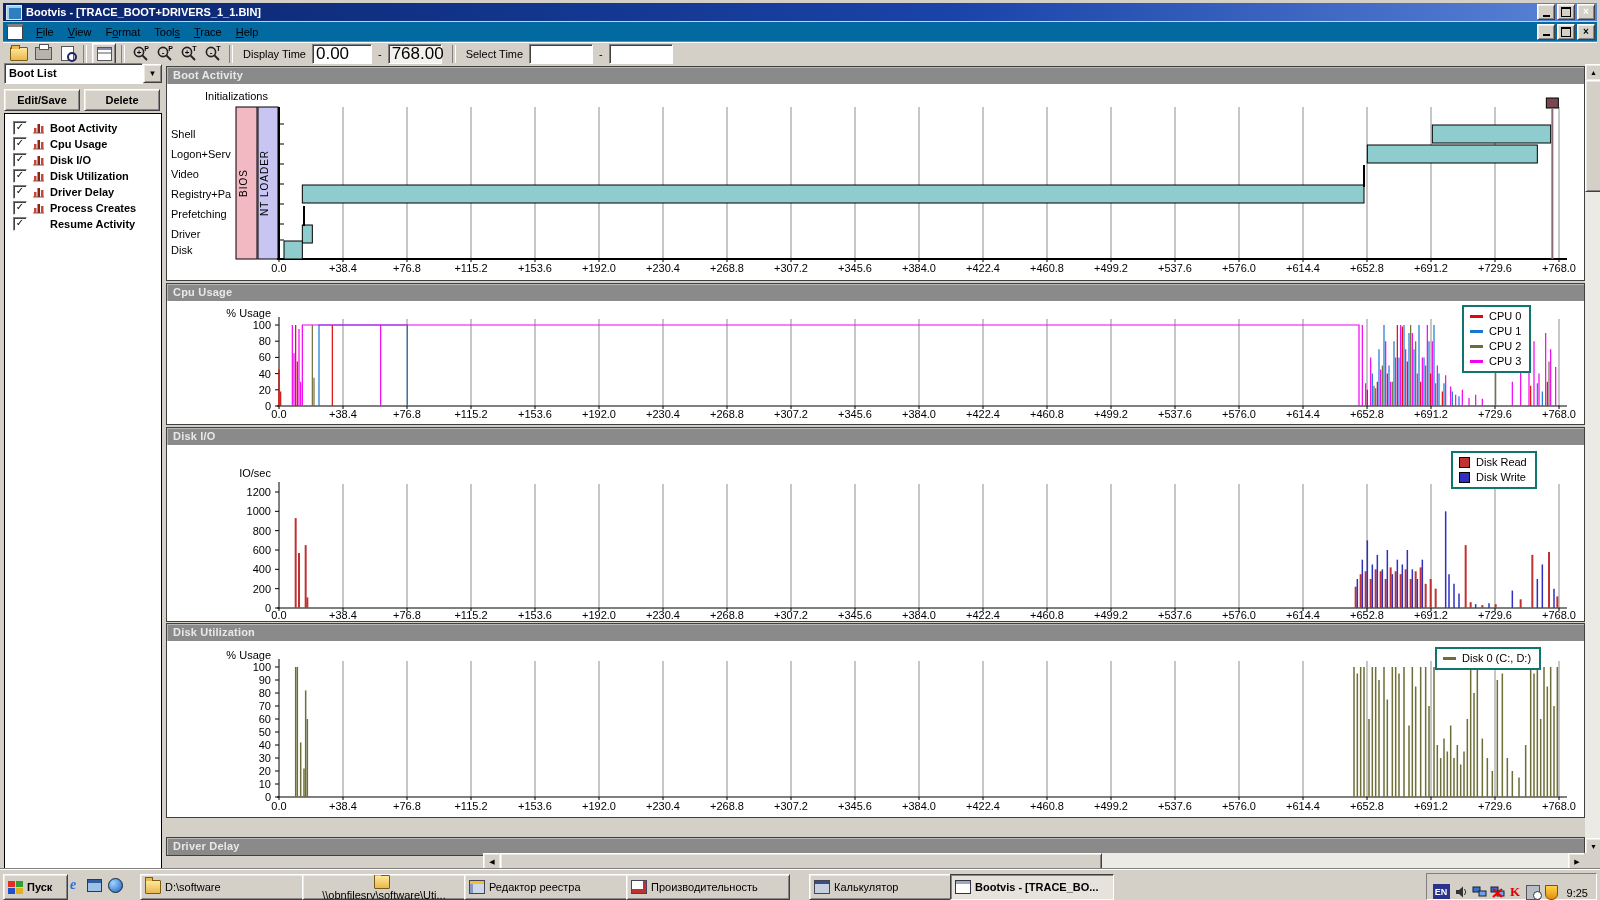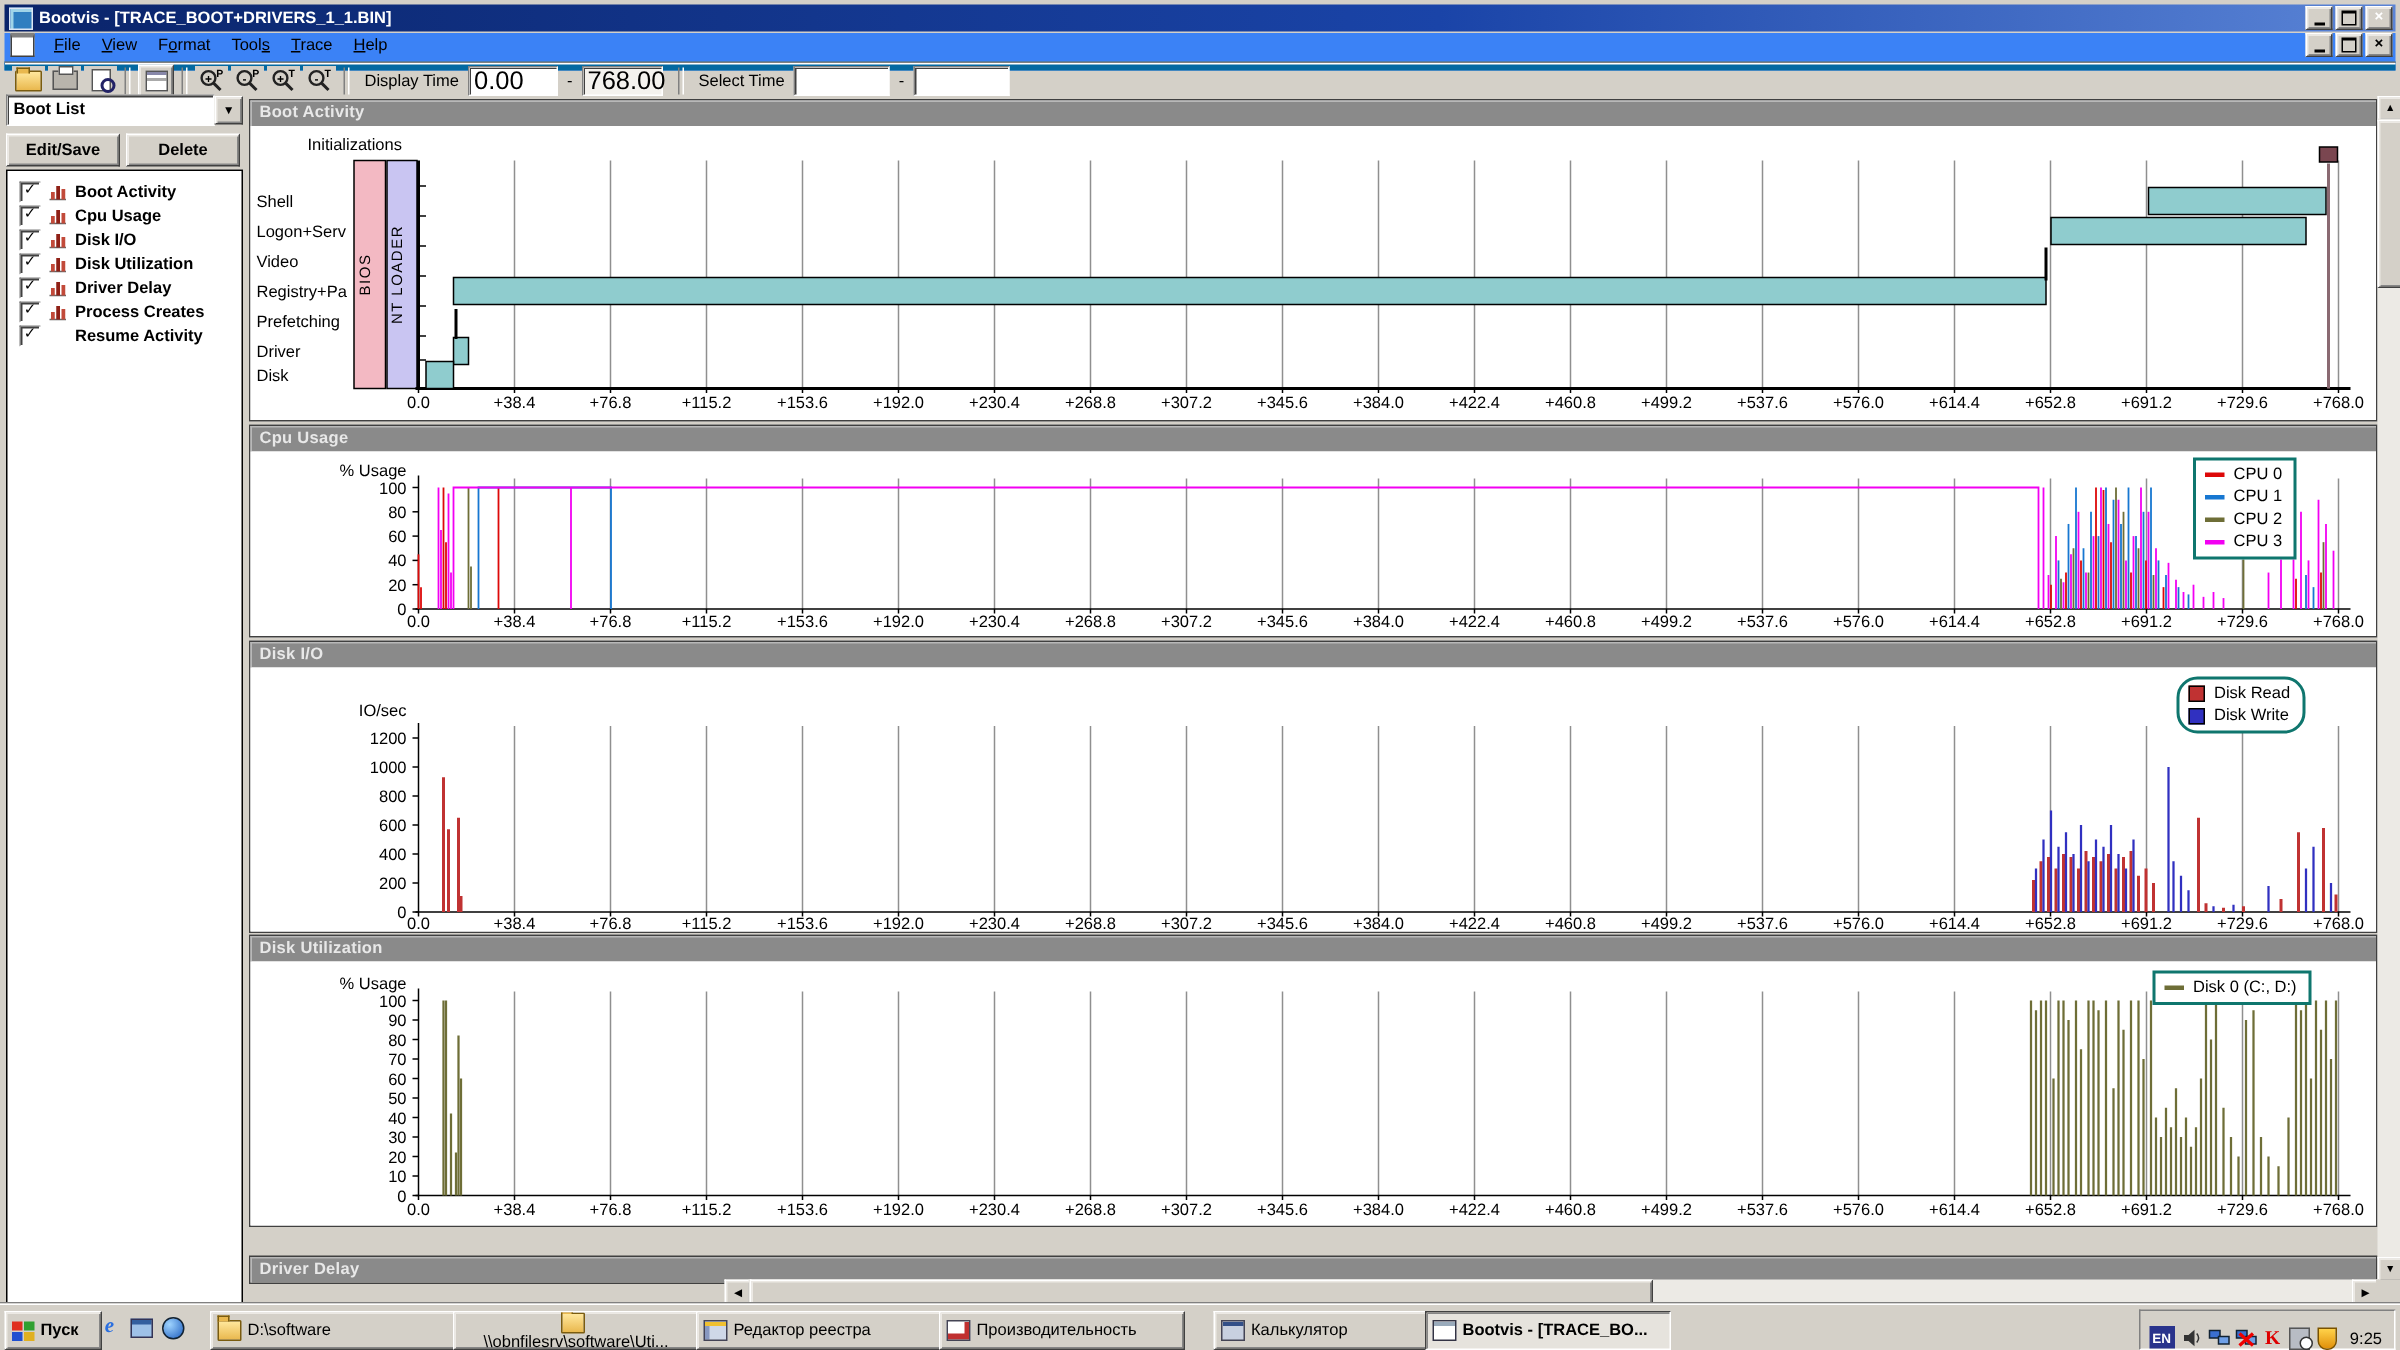--- a/index.html
+++ b/index.html
@@ -8,21 +8,21 @@
   .abs{position:absolute}
   .raised{background:#d4d0c8;border:1px solid;border-color:#fff #404040 #404040 #fff;box-shadow:inset 1px 1px 0 #ece9e4,inset -1px -1px 0 #868686}
   
   #titlebar{left:3px;top:3px;right:3px;height:18px;background:linear-gradient(90deg,#0a246a,#1a44a8 60%,#5a84d6);display:flex;align-items:center;padding:0 2px;color:#fff;font-weight:bold}
   #titlebar .ticon{width:14px;height:13px;margin:0 4px 0 1px;background:#2f7ec0;border:1px solid #dce6f4;box-shadow:inset 2px 2px 0 #9fd4e8}
   .winbtns{margin-left:auto;display:flex;gap:2px}
   .wbtn{width:16px;height:14px;display:flex;align-items:center;justify-content:center;font:bold 10px "Liberation Sans",sans-serif;line-height:1}
   .gmin{width:7px;height:2px;background:#000;margin-top:7px}
   .gwin{width:8px;height:7px;border:1px solid #000;border-top-width:2px;background:transparent}
   
-  #menubar{left:3px;top:22px;right:3px;height:19px;display:flex;gap:0;background:#3b82f6;border-bottom:6px solid #0369a1}
+  #menubar{left:3px;top:22px;right:3px;height:19px;display:flex;align-items:center;gap:0;background:#0369a1;border-bottom:1px solid #0369a1}
   #menubar .mdiicon{width:14px;height:12px;border:1px solid #404040;background:#fff;border-top-width:3px;border-top-color:#808080;margin:0 6px 0 4px}
   .menu-item{padding:2px 7px;cursor:default}
   
   #toolbar{left:3px;top:41px;right:3px;height:23px;display:flex;align-items:center;border-top:1px solid #808080;box-shadow:inset 0 1px 0 #fff;padding-left:4px}
   .tbtn{width:22px;height:20px;display:flex;align-items:center;justify-content:center;margin:0 1px;background:#d4d0c8}
   .tsep{width:2px;height:18px;margin:0 4px;border-left:1px solid #808080;border-right:1px solid #fff}
   .field{height:16px;background:#fff;border:1px solid;border-color:#808080 #fff #fff #808080;box-shadow:inset 1px 1px 0 #404040;padding:1px 3px;font-size:17px;display:inline-flex;align-items:center}
   .tlabel{margin:0 6px}
   
   .ico-open{width:16px;height:12px;position:relative;background:linear-gradient(#ffe79c,#e9b84e);border:1px solid #7a5c10;border-radius:1px}
@@ -666,21 +666,21 @@
           <line x1="1278.6666666666667" y1="163" x2="1278.6666666666667" y2="66.33333333333333" stroke="#3030c0" stroke-width="1.5"></line>
           <line x1="1282" y1="163" x2="1282" y2="129.16666666666666" stroke="#3030c0" stroke-width="1.5"></line>
           <line x1="1287" y1="163" x2="1287" y2="138.83333333333334" stroke="#3030c0" stroke-width="1.5"></line>
           <line x1="1292" y1="163" x2="1292" y2="148.5" stroke="#3030c0" stroke-width="1.5"></line>
           <line x1="1308.6666666666667" y1="163" x2="1308.6666666666667" y2="159.13333333333333" stroke="#3030c0" stroke-width="1.5"></line>
           <line x1="1322" y1="163" x2="1322" y2="158.16666666666666" stroke="#3030c0" stroke-width="1.5"></line>
           <line x1="1345.3333333333333" y1="163" x2="1345.3333333333333" y2="145.6" stroke="#3030c0" stroke-width="1.5"></line>
           <line x1="1370.3333333333333" y1="163" x2="1370.3333333333333" y2="134" stroke="#3030c0" stroke-width="1.5"></line>
           <line x1="1375.3333333333333" y1="163" x2="1375.3333333333333" y2="119.5" stroke="#3030c0" stroke-width="1.5"></line>
           <line x1="1387" y1="163" x2="1387" y2="143.66666666666666" stroke="#3030c0" stroke-width="1.5"></line>
-        </svg><div class="legend" style="left: 1284px; top: 6px; border-radius: 14px;">
+        </svg><div class="legend" style="left: 1284px; top: 6px;">
           <div class="lg-row">
             <span class="sw-square" style="background: rgb(192, 50, 50);"></span>
             <span>Disk Read</span>
           </div>
           <div class="lg-row">
             <span class="sw-square" style="background: rgb(48, 48, 192);"></span>
             <span>Disk Write</span>
           </div>
         </div></div>
   </div>

